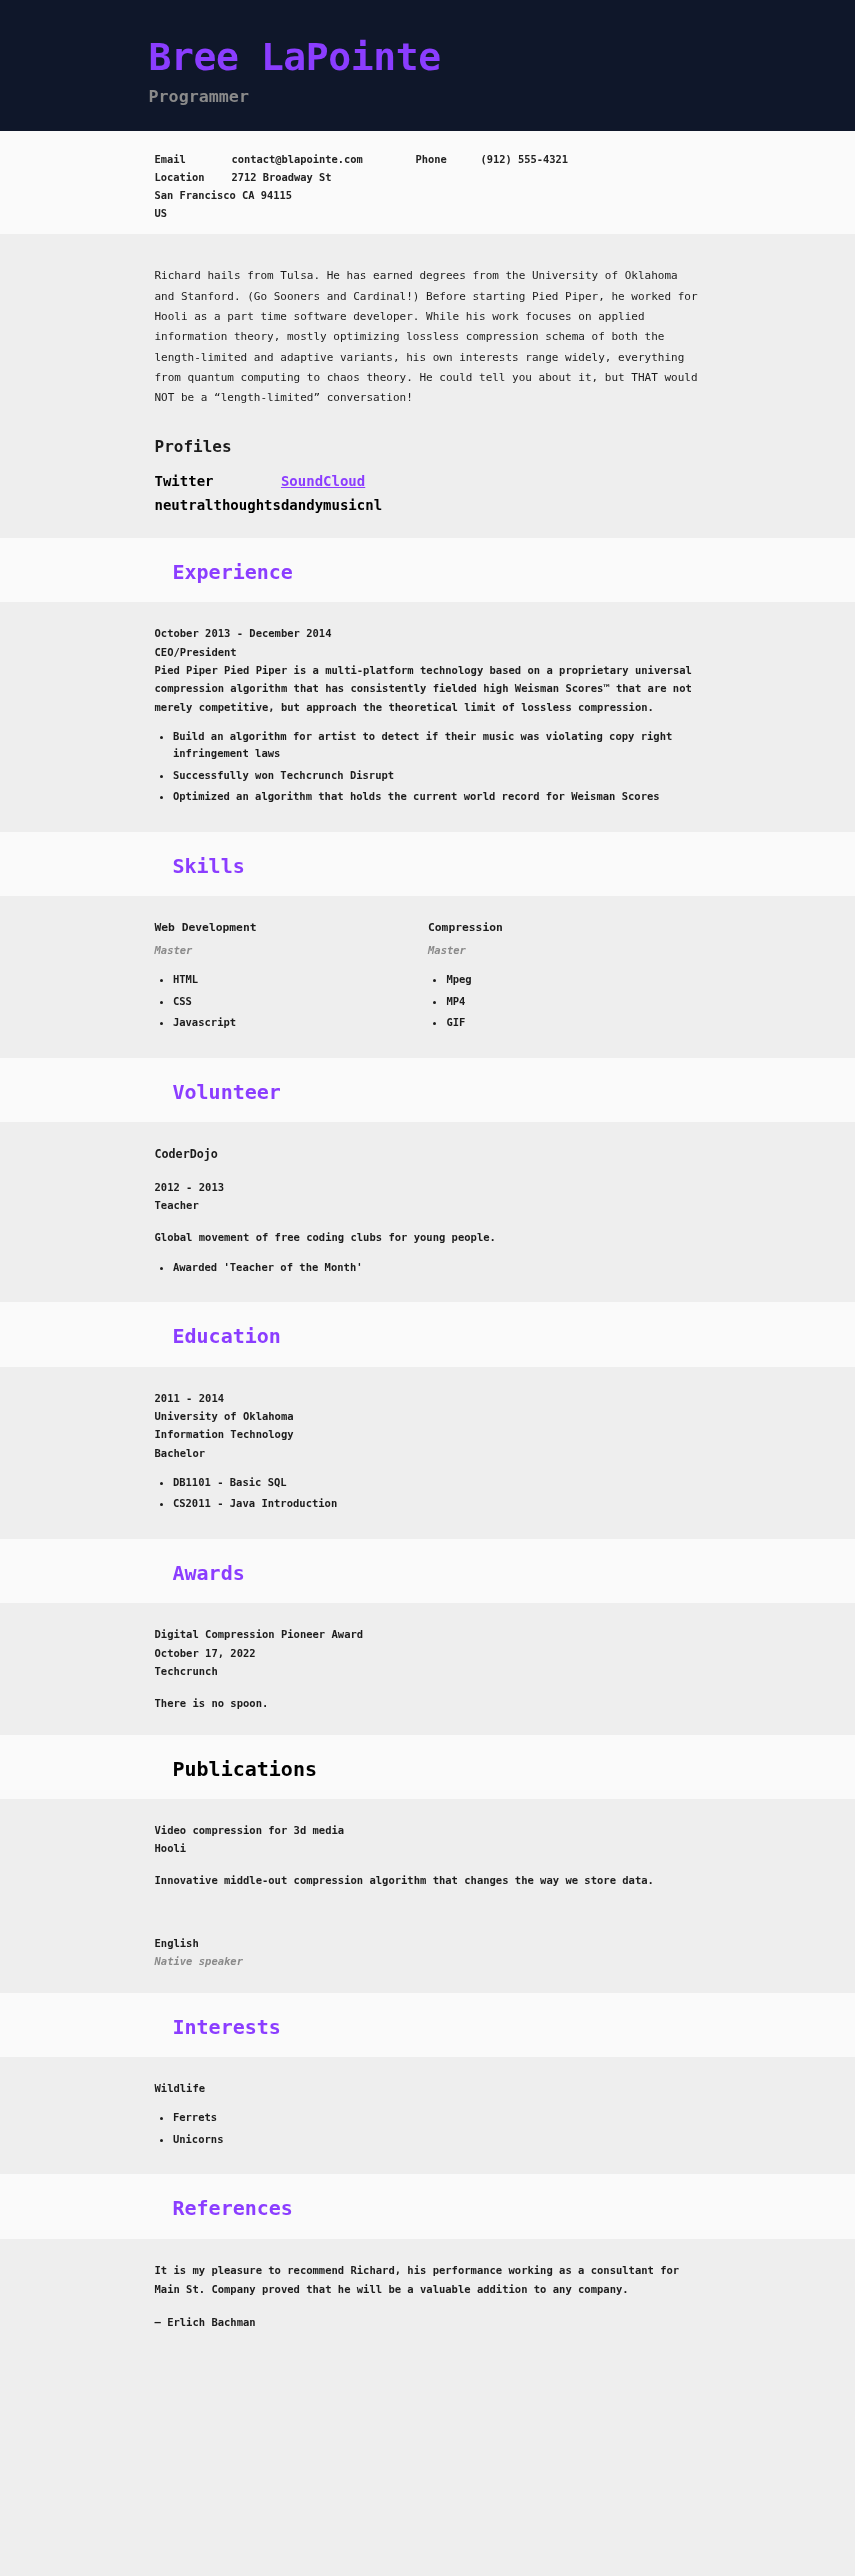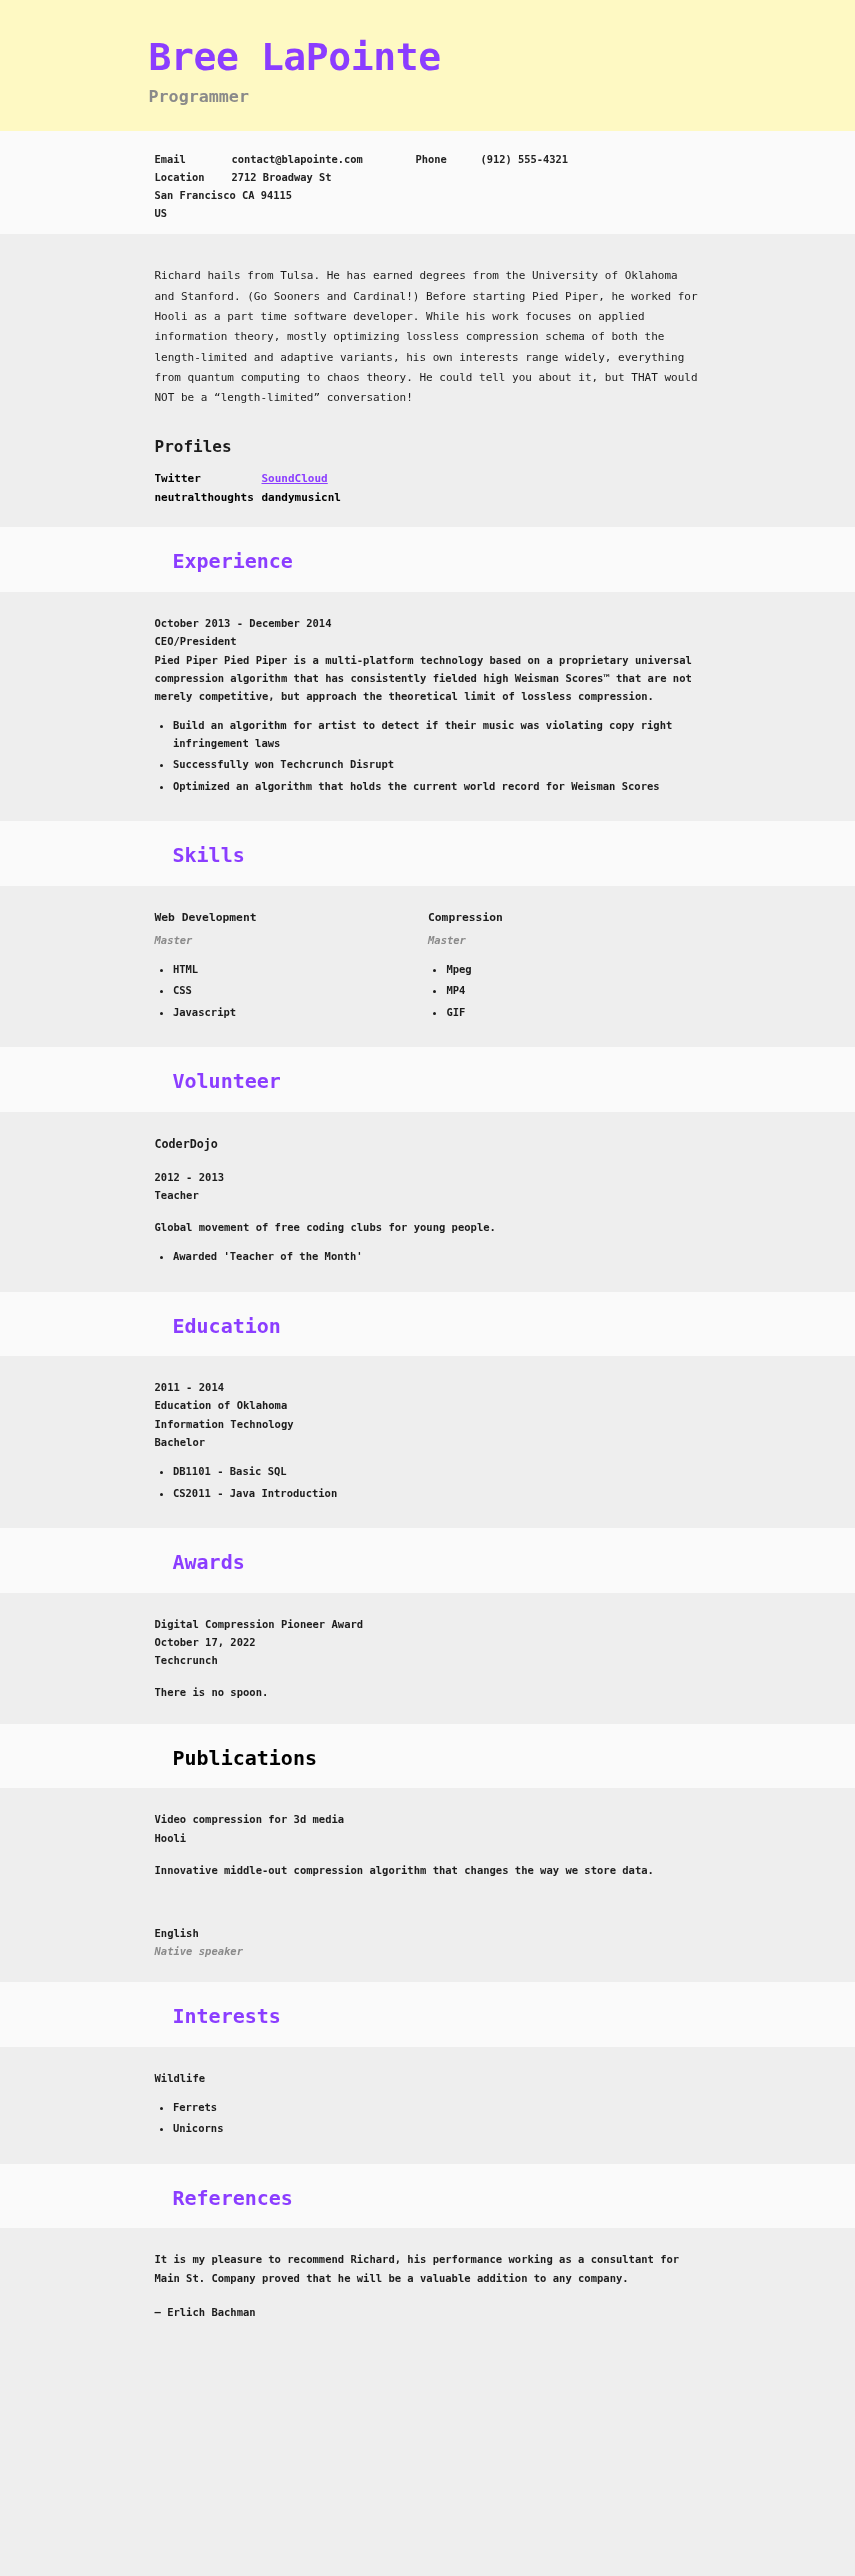--- a/index.html
+++ b/index.html
@@ -19,21 +19,21 @@
   }
   .band-light { background: #fafafa; padding-left: 36px; }
   .band-grey  { background: #eeeeee; }
   .inner {
     max-width: 577px;
     margin: 0 auto;
     padding: 0 15px;
   }
   
   .header-band {
-    background: #fef9c3;
+    background: #0f172a;
     padding: 38px 12px 25px 0;
   }
   .name {
     font-size: 38px;
     font-weight: bold;
     color: #8b3dff;
     letter-spacing: -0.4px;
     line-height: 1.05;
     margin: 0 0 8.4px 0;
   }
@@ -76,21 +76,21 @@
     margin: 0;
   }
   .sub-head {
     font-size: 16px;
     font-weight: bold;
     color: #1c1c1c;
     margin: 28px 0 13.4px 0;
   }
   .profiles {
     display: flex;
-    font-size: 11px;
+    font-size: 14px;
     font-weight: bold;
     line-height: 1.75;
   }
   .profile-col { flex: 0 0 107px; }
   .profile-link {
     color: #8b3dff;
     text-decoration: underline;
   }
   
   .section-title {
@@ -275,21 +275,21 @@
 
   <div class="band-light">
     <div class="inner">
       <h2 class="section-title" style="color: rgb(139, 61, 255);">Education</h2>
     </div>
   </div>
   <div class="band-grey">
     <div class="inner">
       <div class="section-body">
         <p class="line">2011 - 2014</p>
-        <p class="line">Education of Oklahoma</p>
+        <p class="line">University of Oklahoma</p>
         <p class="line">Information Technology</p>
         <p class="line">Bachelor</p>
         <ul class="bullets">
           <li>DB1101 - Basic SQL</li>
           <li>CS2011 - Java Introduction</li>
         </ul>
       </div>
     </div>
   </div>
 

